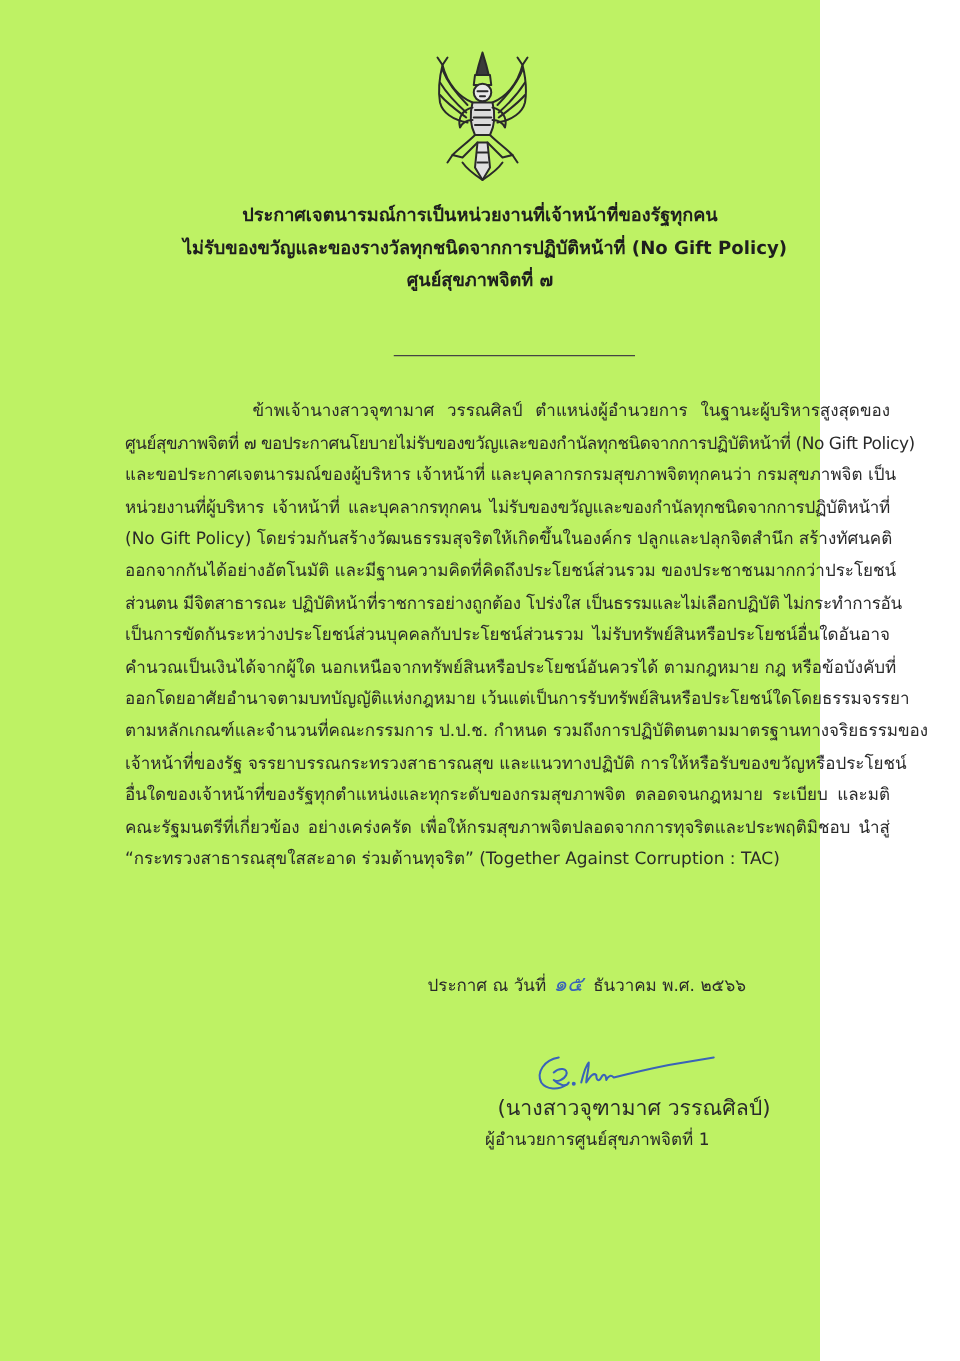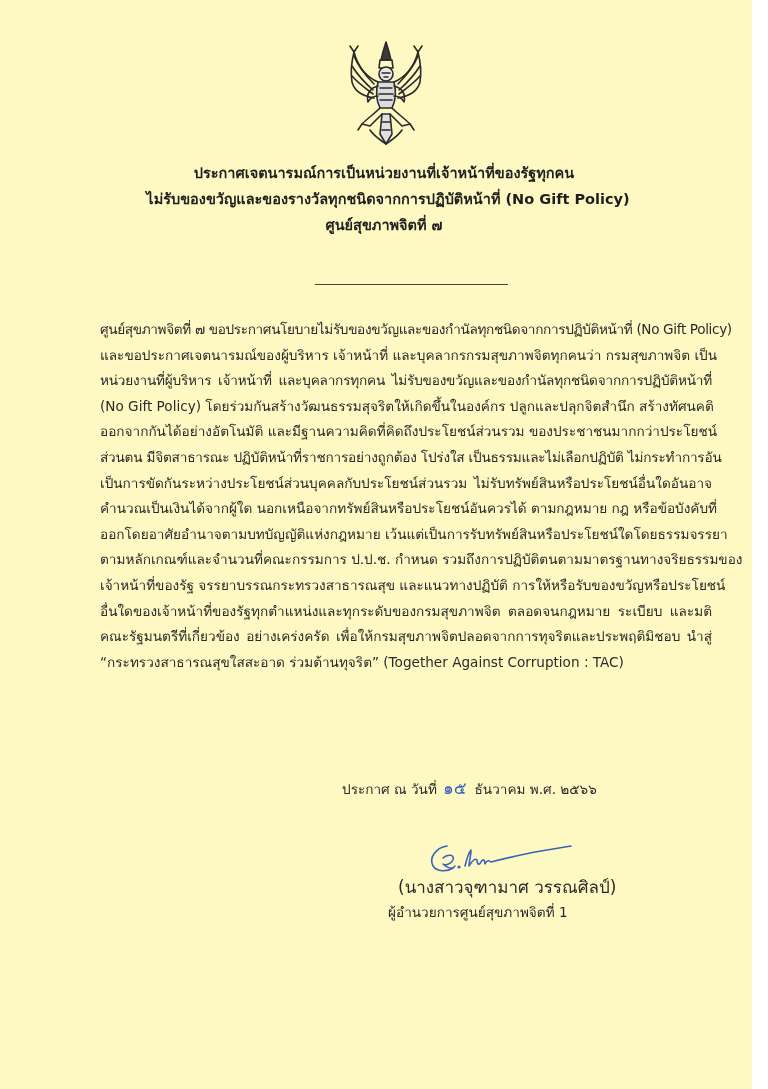--- a/index.html
+++ b/index.html
@@ -1,35 +1,35 @@
 <!DOCTYPE html>
 <html><head>
 <meta charset="utf-8">
 <style>
   html, body { margin:0; padding:0; background:#ffffff; }
   body { width:768px; height:1089px; position:relative; overflow:hidden;
          font-family:"DejaVu Sans", "Liberation Sans", sans-serif; color:#2b2b2b; }
-  .page { position:absolute; left:0; top:0; width:752px; height:1089px; background:#fef9c3; }
+  .page { position:absolute; left:0; top:0; width:656px; height:1089px; background:#bef264; }
 
   .garuda { position:absolute; left:340px; top:38px; width:92px; height:112px; }
 
   .title-block { position:absolute; left:0; top:160px; width:768px; text-align:center; }
   .title-line { font-size:14.5px; font-weight:bold; line-height:26px; color:#1e1e1e; white-space:nowrap; }
   .title-line.l2 { padding-left:8px; }
 
   .divider { position:absolute; left:315px; top:284px; width:193px; height:0; border-top:1.5px solid #444; }
 
   .body-text { position:absolute; left:100px; top:317px; width:612px; }
   .body-line { font-size:13.6px; line-height:25.6px; height:25.6px; white-space:nowrap;
                text-align:justify; text-align-last:justify; color:#2a2a2a; overflow:visible; }
   .body-line.first { padding-left:102px; }
   .body-line.last { text-align-last:left; }
 
   .date-line { position:absolute; left:342px; top:776px; font-size:13.6px; line-height:24px; white-space:nowrap; color:#2a2a2a; }
-  .date-line .hand { color:#3a63b8; font-family:"DejaVu Serif", serif; font-size:17px; padding:0 8px 0 6px; }
+  .date-line .hand { color:#3a63b8; font-family:"DejaVu Serif", serif; font-style:italic; font-size:17px; padding:0 8px 0 6px; }
 
   .signature { position:absolute; left:425px; top:838px; width:150px; height:40px; }
   .sig-name { position:absolute; left:398px; top:875px; font-size:17px; line-height:24px; white-space:nowrap; color:#2a2a2a; }
   .sig-title { position:absolute; left:388px; top:900px; font-size:13.6px; line-height:24px; white-space:nowrap; color:#2a2a2a; }
 </style>
 </head>
 <body>
 
 <div class="page">
 
@@ -72,20 +72,21 @@
 
   <div class="title-block">
     <div class="title-line l1">ประกาศเจตนารมณ์การเป็นหน่วยงานที่เจ้าหน้าที่ของรัฐทุกคน</div>
     <div class="title-line l2">ไม่รับของขวัญและของรางวัลทุกชนิดจากการปฏิบัติหน้าที่ (No Gift Policy)</div>
     <div class="title-line l3">ศูนย์สุขภาพจิตที่ ๗</div>
   </div>
 
   <div class="divider"></div>
 
   <div class="body-text">
+    <div class="body-line first">ข้าพเจ้านางสาวจุฑามาศ วรรณศิลป์ ตำแหน่งผู้อำนวยการ ในฐานะผู้บริหารสูงสุดของ</div>
     <div class="body-line" style="letter-spacing:-0.35px">ศูนย์สุขภาพจิตที่ ๗ ขอประกาศนโยบายไม่รับของขวัญและของกำนัลทุกชนิดจากการปฏิบัติหน้าที่ (No Gift Policy)</div>
     <div class="body-line">และขอประกาศเจตนารมณ์ของผู้บริหาร เจ้าหน้าที่ และบุคลากรกรมสุขภาพจิตทุกคนว่า กรมสุขภาพจิต เป็น</div>
     <div class="body-line" style="letter-spacing:-0.2px">หน่วยงานที่ผู้บริหาร เจ้าหน้าที่ และบุคลากรทุกคน ไม่รับของขวัญและของกำนัลทุกชนิดจากการปฏิบัติหน้าที่</div>
     <div class="body-line">(No Gift Policy) โดยร่วมกันสร้างวัฒนธรรมสุจริตให้เกิดขึ้นในองค์กร ปลูกและปลุกจิตสำนึก สร้างทัศนคติ</div>
     <div class="body-line">ออกจากกันได้อย่างอัตโนมัติ และมีฐานความคิดที่คิดถึงประโยชน์ส่วนรวม ของประชาชนมากกว่าประโยชน์</div>
     <div class="body-line" style="letter-spacing:-0.2px">ส่วนตน มีจิตสาธารณะ ปฏิบัติหน้าที่ราชการอย่างถูกต้อง โปร่งใส เป็นธรรมและไม่เลือกปฏิบัติ ไม่กระทำการอัน</div>
     <div class="body-line">เป็นการขัดกันระหว่างประโยชน์ส่วนบุคคลกับประโยชน์ส่วนรวม ไม่รับทรัพย์สินหรือประโยชน์อื่นใดอันอาจ</div>
     <div class="body-line">คำนวณเป็นเงินได้จากผู้ใด นอกเหนือจากทรัพย์สินหรือประโยชน์อันควรได้ ตามกฎหมาย กฎ หรือข้อบังคับที่</div>
     <div class="body-line">ออกโดยอาศัยอำนาจตามบทบัญญัติแห่งกฎหมาย เว้นแต่เป็นการรับทรัพย์สินหรือประโยชน์ใดโดยธรรมจรรยา</div>
     <div class="body-line">ตามหลักเกณฑ์และจำนวนที่คณะกรรมการ ป.ป.ช. กำหนด รวมถึงการปฏิบัติตนตามมาตรฐานทางจริยธรรมของ</div>

